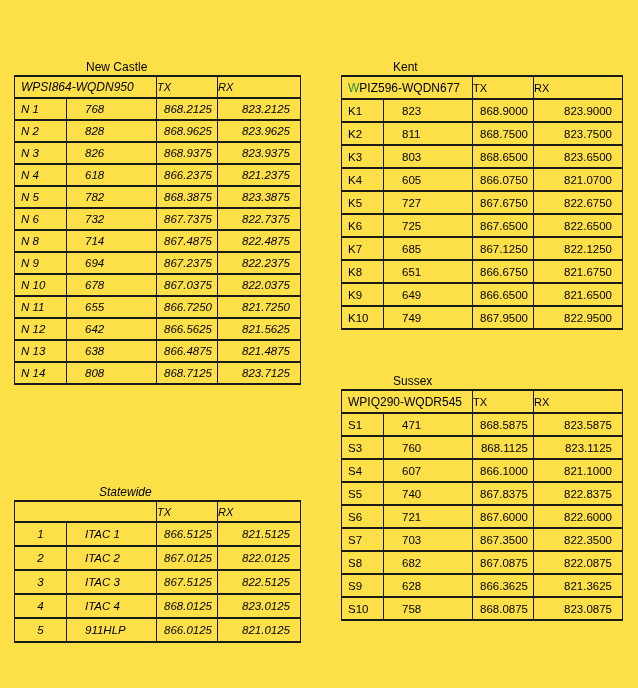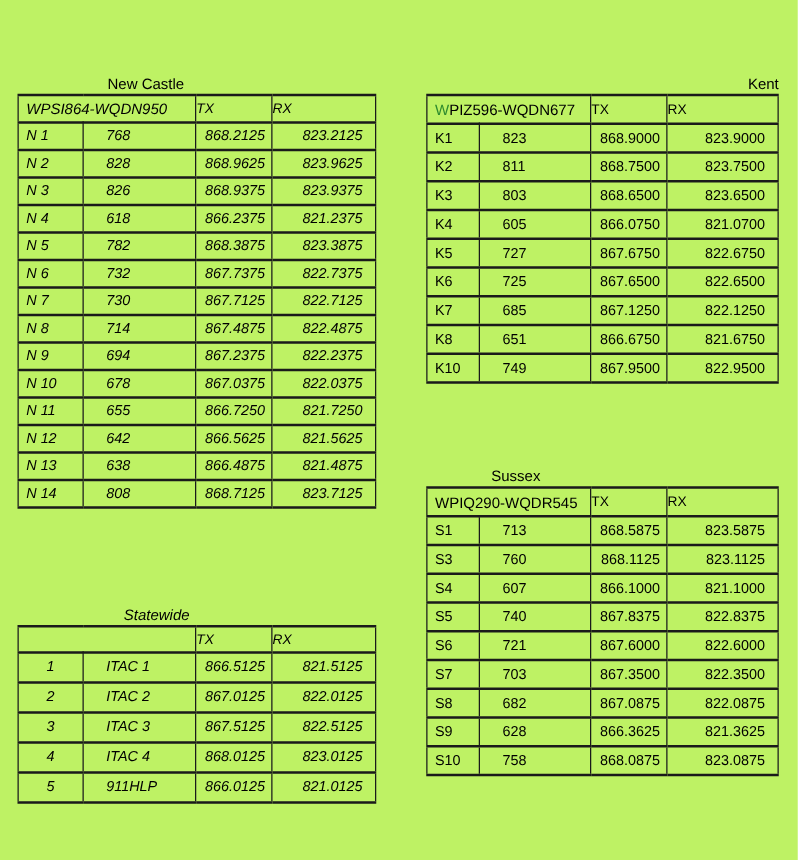--- a/index.html
+++ b/index.html
@@ -2,31 +2,31 @@
 <html><head>
 <meta charset="utf-8">
 <style>
   html, body { margin: 0; padding: 0; }
   body {
     width: 638px; height: 688px;
     background: #ffffff;
     font-family: "Liberation Sans", sans-serif;
     color: #000;
   }
-  .sheet { position: relative; width: 638px; height: 688px; background: #bef264; overflow: hidden; }
+  .sheet { position: relative; width: 638px; height: 688px; background: #fde047; overflow: hidden; }
 
   .tblock { position: absolute; }
   #t-newcastle { left: 14px; top: 61px; }
   #t-kent      { left: 341px; top: 61px; }
   #t-sussex    { left: 341px; top: 375px; }
   #t-statewide { left: 14px; top: 486px; font-style: italic; }
 
   .tbl-title { font-size: 12px; line-height: 13px; margin-bottom: 1px; white-space: nowrap; }
   #t-newcastle .tbl-title { padding-left: 72px; }
-  #t-kent      .tbl-title { padding-left: 52px; text-align: right; }
+  #t-kent      .tbl-title { padding-left: 52px; }
   #t-sussex    .tbl-title { padding-left: 52px; }
   #t-statewide .tbl-title { padding-left: 85px; }
 
   table { border-collapse: collapse; table-layout: fixed; }
   th, td {
     border-left: 1px solid #1a1a1a; border-right: 1px solid #1a1a1a;
     border-top: 2px solid #1a1a1a; border-bottom: 2px solid #1a1a1a;
     font-weight: normal; white-space: nowrap; overflow: hidden;
     vertical-align: middle; padding: 0;
   }
@@ -104,26 +104,20 @@
             <td class="c-tx">868.3875</td>
             <td class="c-rx">823.3875</td>
           </tr>
           <tr>
             <td class="c-ch">N 6</td>
             <td class="c-num">732</td>
             <td class="c-tx">867.7375</td>
             <td class="c-rx">822.7375</td>
           </tr>
           <tr>
-            <td class="c-ch">N 7</td>
-            <td class="c-num">730</td>
-            <td class="c-tx">867.7125</td>
-            <td class="c-rx">822.7125</td>
-          </tr>
-          <tr>
             <td class="c-ch">N 8</td>
             <td class="c-num">714</td>
             <td class="c-tx">867.4875</td>
             <td class="c-rx">822.4875</td>
           </tr>
           <tr>
             <td class="c-ch">N 9</td>
             <td class="c-num">694</td>
             <td class="c-tx">867.2375</td>
             <td class="c-rx">822.2375</td>
@@ -221,20 +215,26 @@
             <td class="c-tx">867.1250</td>
             <td class="c-rx">822.1250</td>
           </tr>
           <tr>
             <td class="c-ch">K8</td>
             <td class="c-num">651</td>
             <td class="c-tx">866.6750</td>
             <td class="c-rx">821.6750</td>
           </tr>
           <tr>
+            <td class="c-ch">K9</td>
+            <td class="c-num">649</td>
+            <td class="c-tx">866.6500</td>
+            <td class="c-rx">821.6500</td>
+          </tr>
+          <tr>
             <td class="c-ch">K10</td>
             <td class="c-num">749</td>
             <td class="c-tx">867.9500</td>
             <td class="c-rx">822.9500</td>
           </tr>
         </tbody>
     </table>
   </div>
 
   <div class="tblock" id="t-sussex">
@@ -249,21 +249,21 @@
       <thead>
         <tr>
           <th class="callsign" colspan="2"><span style="color: rgb(0, 0, 0);">WPIQ290-WQDR545</span></th>
           <th class="c-tx">TX</th>
           <th class="c-rx">RX</th>
         </tr>
       </thead>
       <tbody>
           <tr>
             <td class="c-ch">S1</td>
-            <td class="c-num">713</td>
+            <td class="c-num">471</td>
             <td class="c-tx">868.5875</td>
             <td class="c-rx">823.5875</td>
           </tr>
           <tr>
             <td class="c-ch">S3</td>
             <td class="c-num">760</td>
             <td class="c-tx">868.1125</td>
             <td class="c-rx">823.1125</td>
           </tr>
           <tr>

